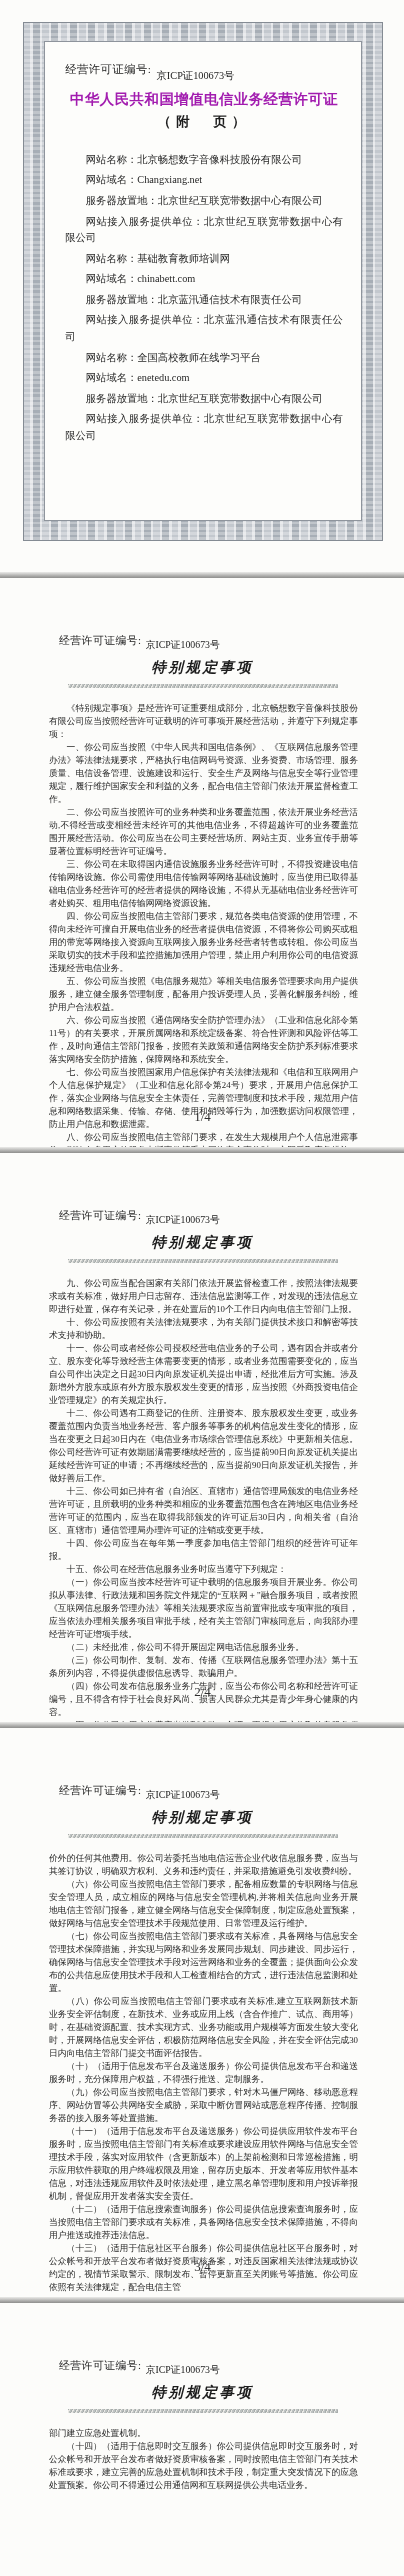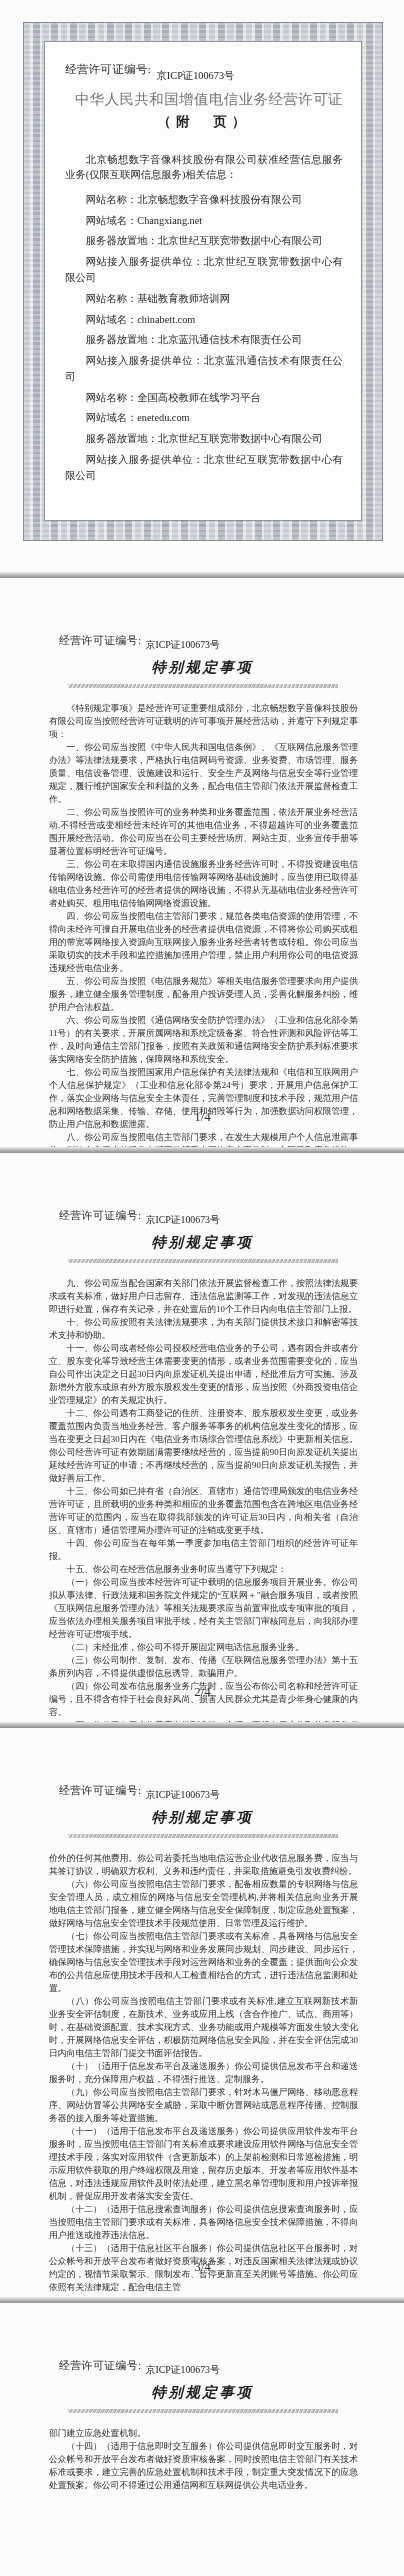--- a/index.html
+++ b/index.html
@@ -43,25 +43,25 @@
     width:100%; height:100%;
     background:#fdfdfb;
     border:0.5px solid #8e949c;
     padding:14.4px 18.5px 10.3px 20.6px;
   }
   .cert-header{ margin-top:5.2px; white-space:nowrap; }
   .cert-header .lbl{ font-size:11.3px; letter-spacing:0.5px; color:#222; }
   .cert-header .num{ font-size:10.3px; position:relative; top:6.2px; left:3.1px; color:#222; }
   .cert-title{
     margin:13.4px 0 0 0;
-    text-align:right;
+    text-align:center;
     font-size:14.4px;
-    font-weight:normal;
+    font-weight:bold;
     letter-spacing:0.5px;
-    color:#737373;
+    color:#a21caf;
   }
   .cert-subtitle{
     margin-top:4.1px;
     text-align:center;
     font-size:13.4px;
     font-weight:bold;
     letter-spacing:5.2px;
     color:#1d1d1d;
   }
   .cert-body{ margin-top:20.6px; }
@@ -144,21 +144,20 @@
   <section class="cert-section scan-stripes">
     <div class="cert-frame">
       <div class="cert-inner">
         <div class="cert-header">
           <span class="lbl">经营许可证编号:</span>
           <span class="num">京ICP证100673号</span>
         </div>
         <h1 class="cert-title">中华人民共和国增值电信业务经营许可证</h1>
         <div class="cert-subtitle">（附　页）</div>
         <div class="cert-body">
-          <p class="cert-intro">北京畅想数字音像科技股份有限公司获准经营信息服务业务(仅限互联网信息服务)相关信息：</p>
           <div>
 
               <p class="cert-entry">网站名称：北京畅想数字音像科技股份有限公司</p>
 
               <p class="cert-entry">网站域名：Changxiang.net</p>
 
               <p class="cert-entry">服务器放置地：北京世纪互联宽带数据中心有限公司</p>
 
               <p class="cert-entry">网站接入服务提供单位：北京世纪互联宽带数据中心有限公司</p>
 

